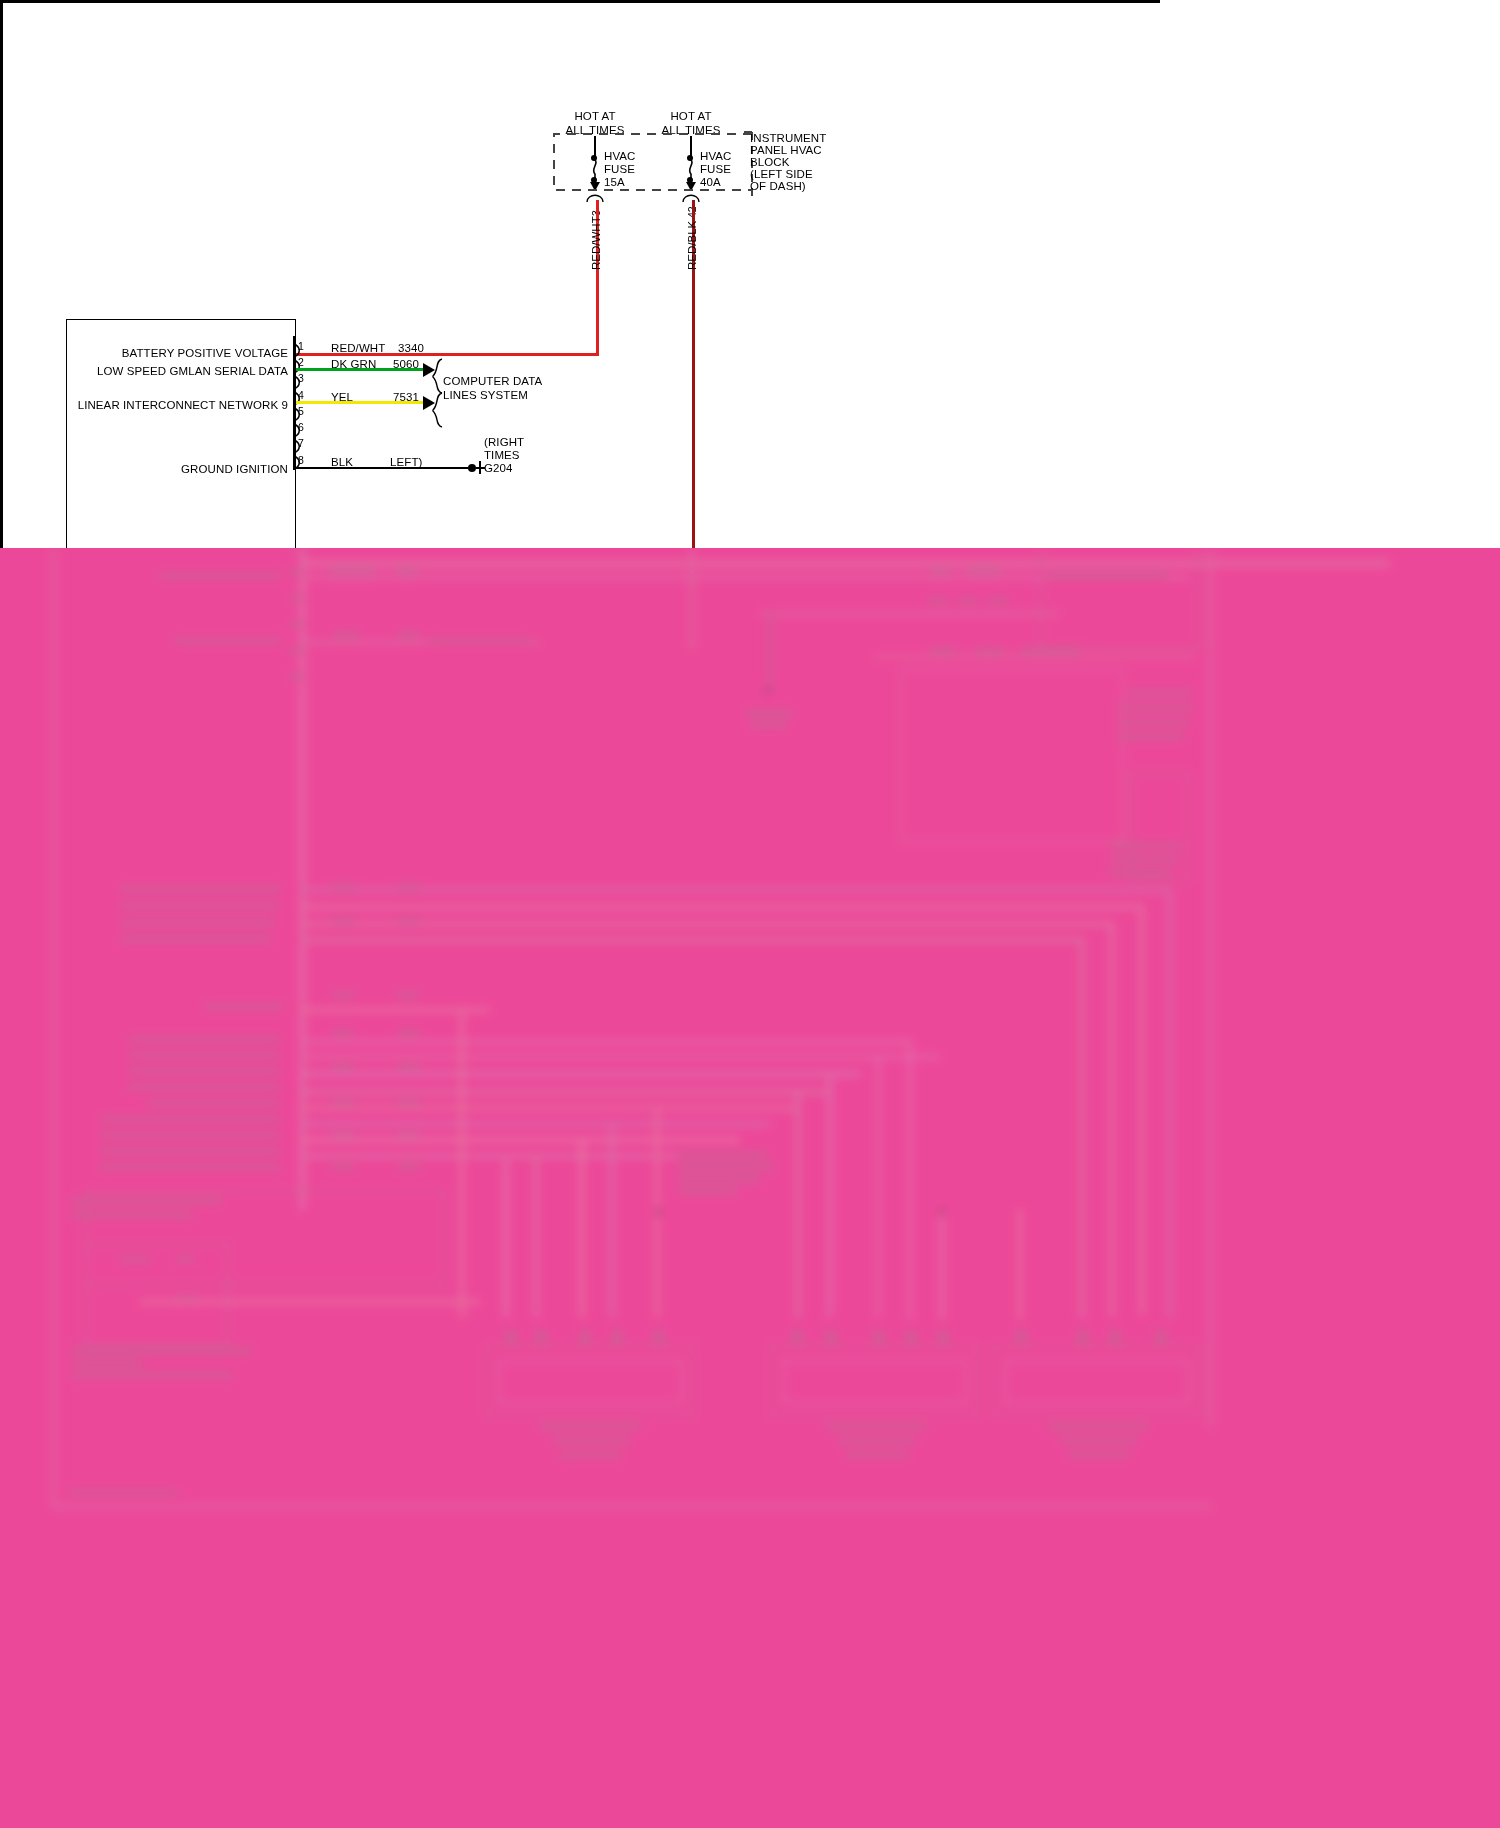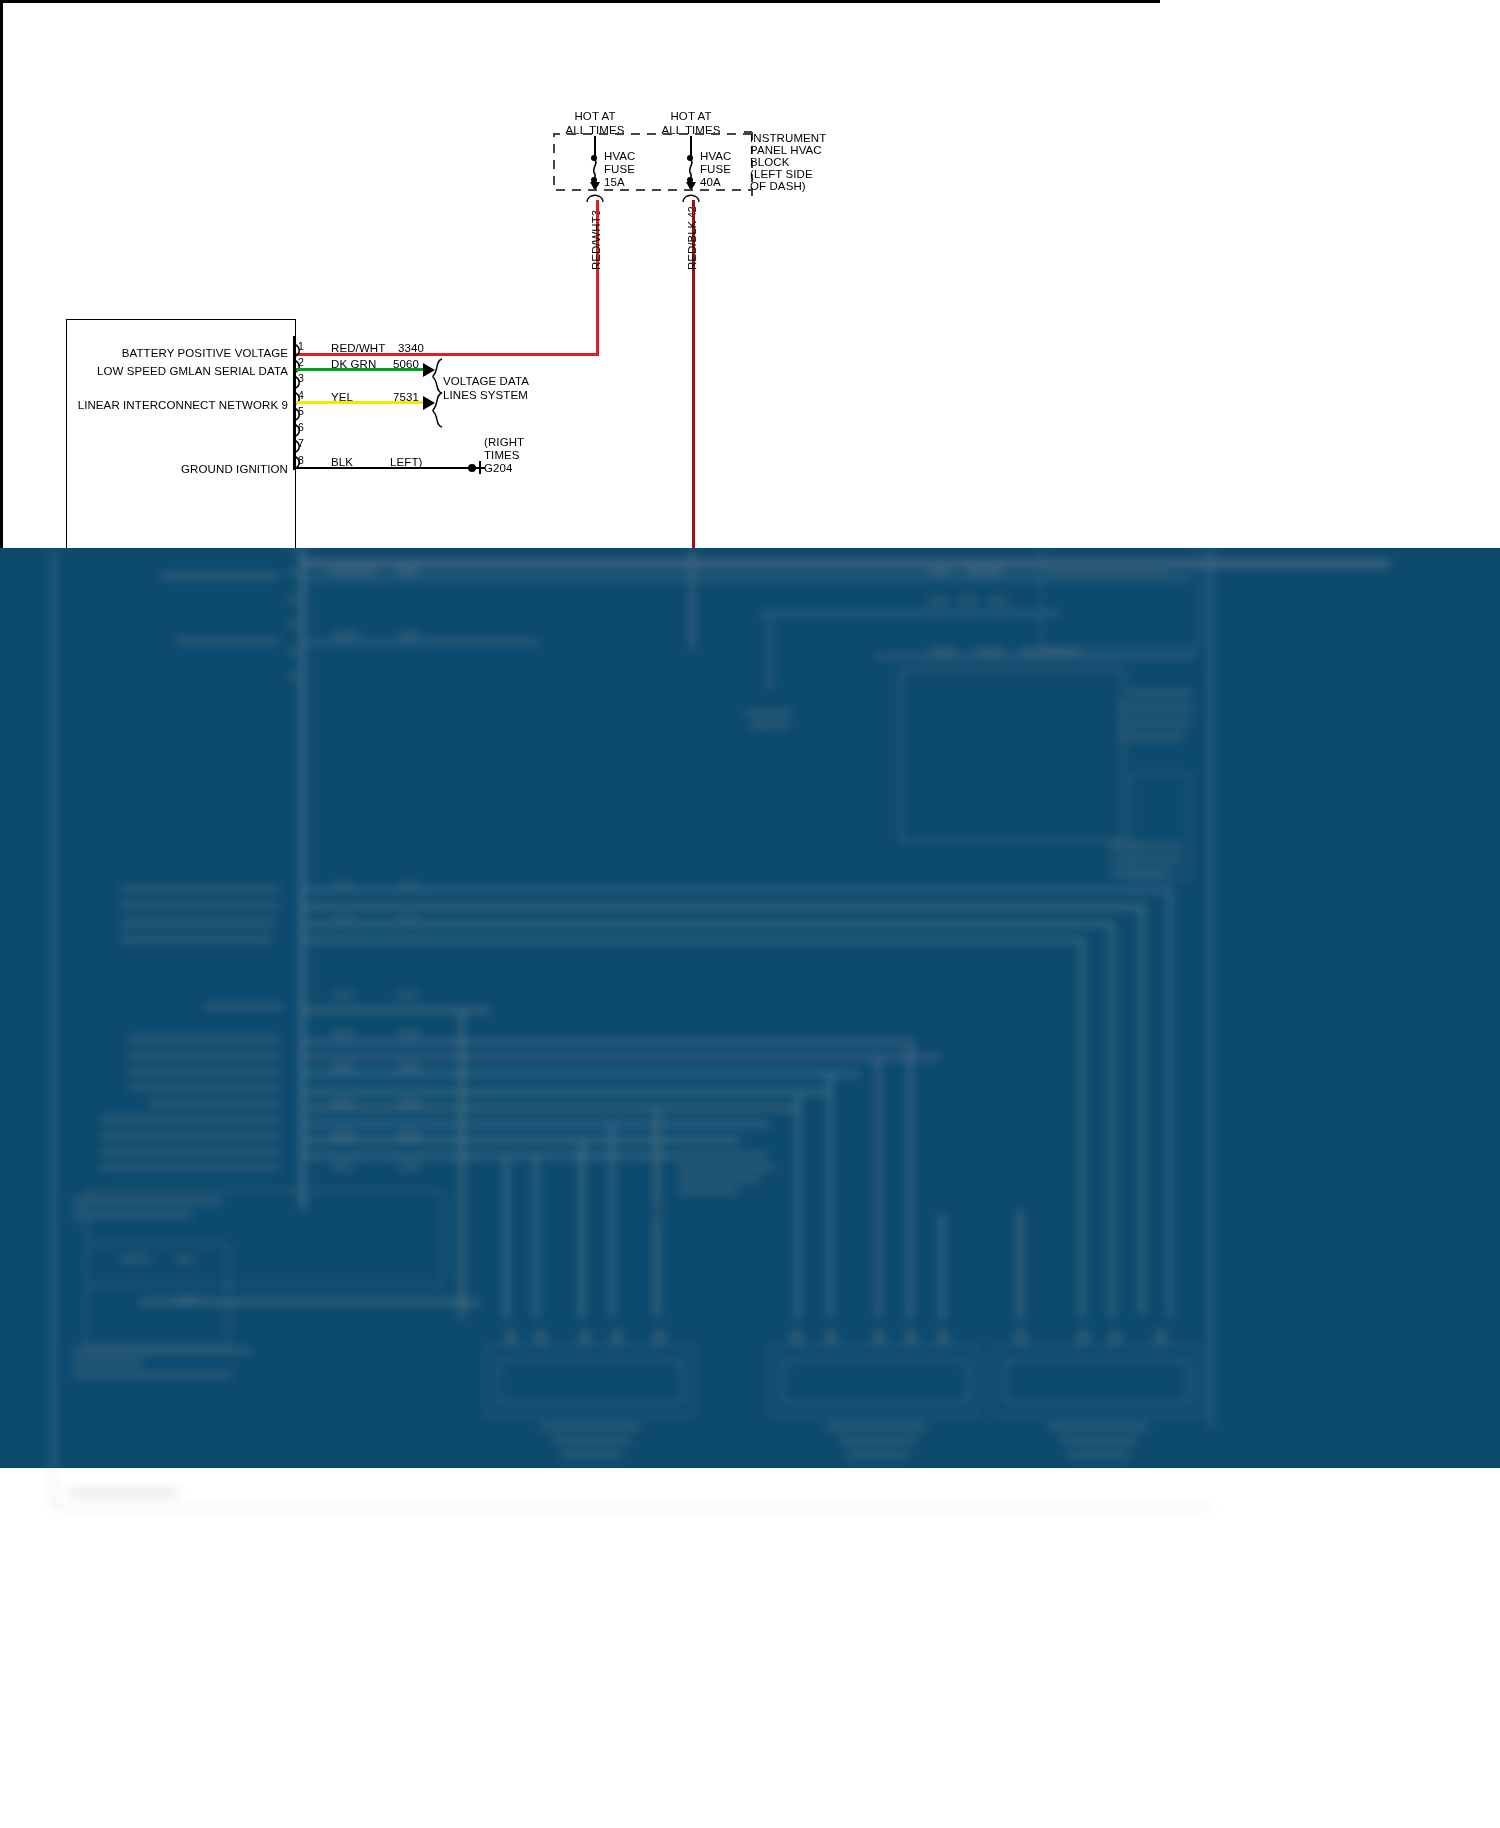--- a/index.html
+++ b/index.html
@@ -1,20 +1,20 @@
 <!DOCTYPE html>
 <html><head>
 <meta charset="utf-8">
 <style>
   html,body{margin:0;padding:0;background:#ffffff;}
   body{width:1500px;height:1828px;position:relative;overflow:hidden;
        font-family:"Liberation Sans", sans-serif; color:#000;}
 
   
-  #page{position:absolute;left:0;top:0;width:1500px;height:1468px;background:#0c4a6e;}
+  #page{position:absolute;left:0;top:0;width:1500px;height:1828px;background:#ec4899;}
 
   
   #sharp-layer{position:absolute;left:0;top:0;width:1500px;height:548px;overflow:hidden;z-index:40;background:#fff;}
 
   
   #blur-layer{position:absolute;left:0;top:548px;width:1500px;height:1280px;overflow:hidden;z-index:10;
               filter:blur(5px) opacity(.30) saturate(.55);}
   #blur-inner{position:absolute;left:0;top:-548px;width:1500px;height:1828px;}
   .sheet-left{left:52px;top:77px;width:3px;height:470px;background:#000;border:0;}
   .sheet-top{left:52px;top:77px;width:1160px;height:3px;background:#000;border:0;}
@@ -386,19 +386,19 @@
       <div class="txt" style="left:484px;top:436px;">(RIGHT</div>
       <div class="txt" style="left:484px;top:449px;">TIMES</div>
       <div class="txt" style="left:484px;top:462px;">G204</div>
     </div>
 
     <div>
       <svg style="position:absolute;left:430px;top:358px;width:14px;height:70px;" viewBox="0 0 14 70">
         <path d="M12 1 C 5 3, 9 12, 3 18 L3 19 C 9 25, 5 33, 12 35
                  M12 35 C 5 37, 9 46, 3 52 L3 53 C 9 59, 5 67, 12 69" stroke="#000" stroke-width="1.4" fill="none"></path>
       </svg>
-      <div class="txt" style="left:443px;top:375px;">VOLTAGE DATA</div>
+      <div class="txt" style="left:443px;top:375px;">COMPUTER DATA</div>
       <div class="txt" style="left:443px;top:389px;">LINES SYSTEM</div>
     </div>
 
   </div>
 
 </div>
 
 </body></html>

